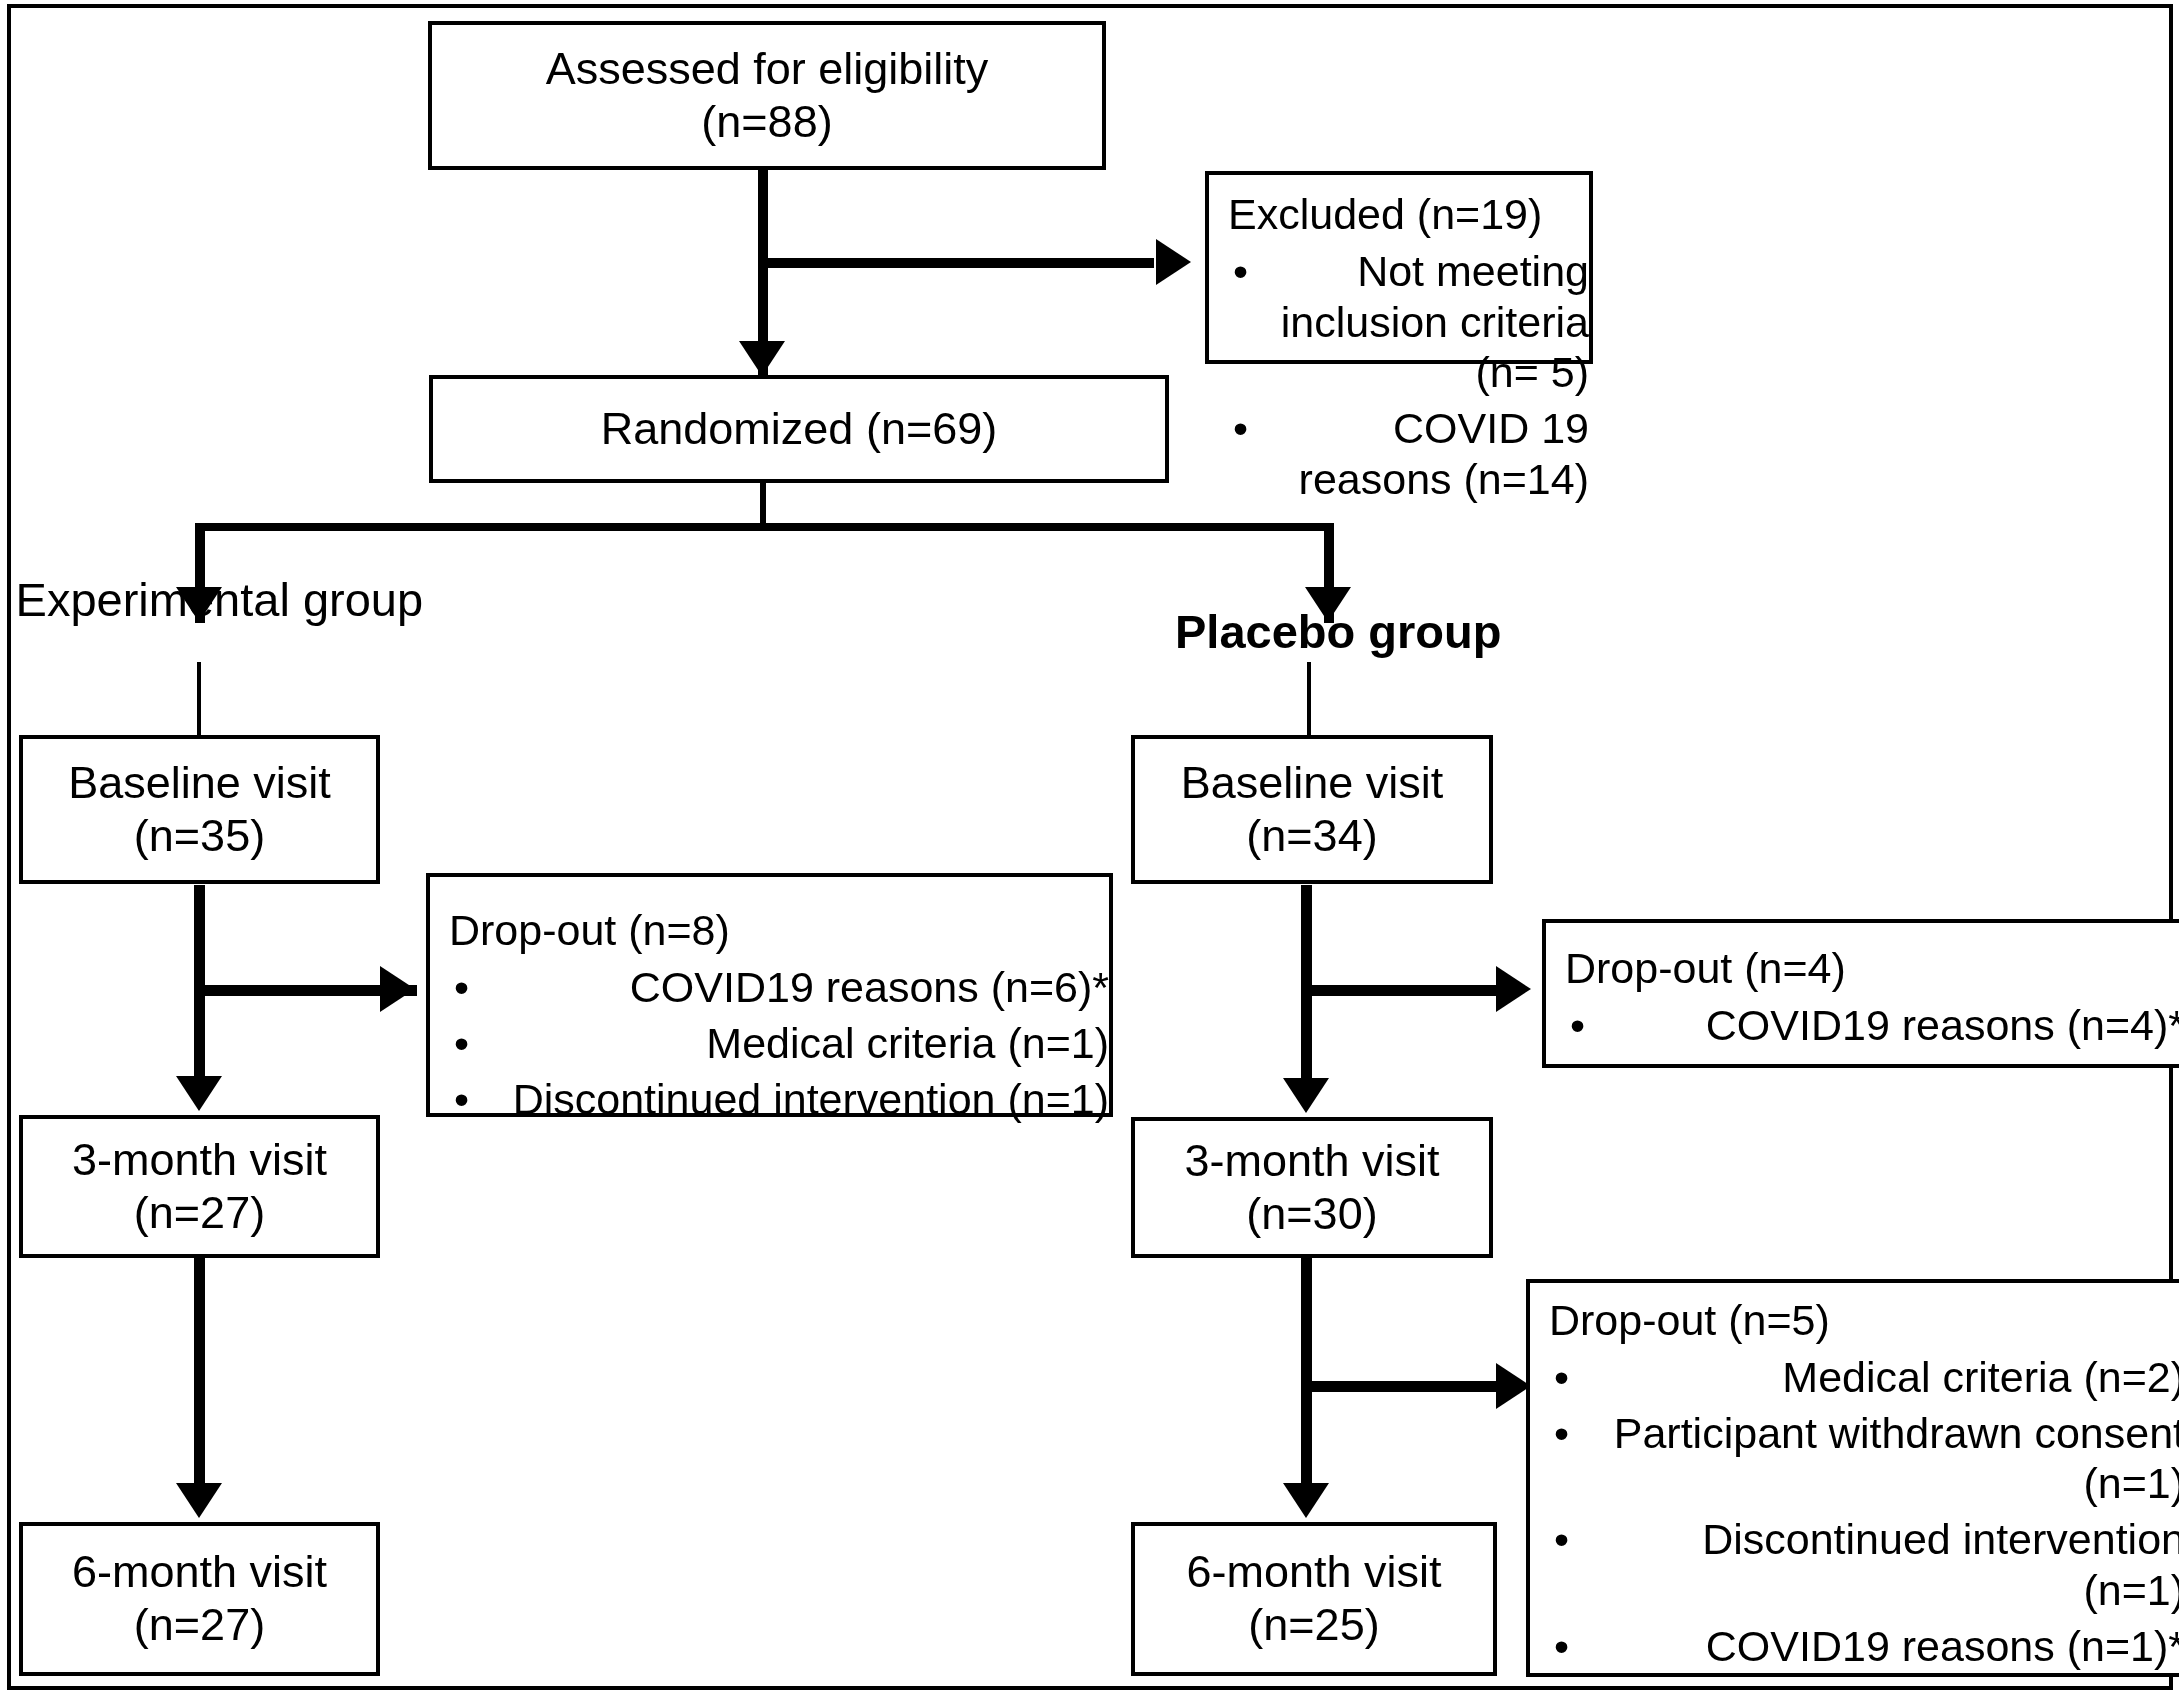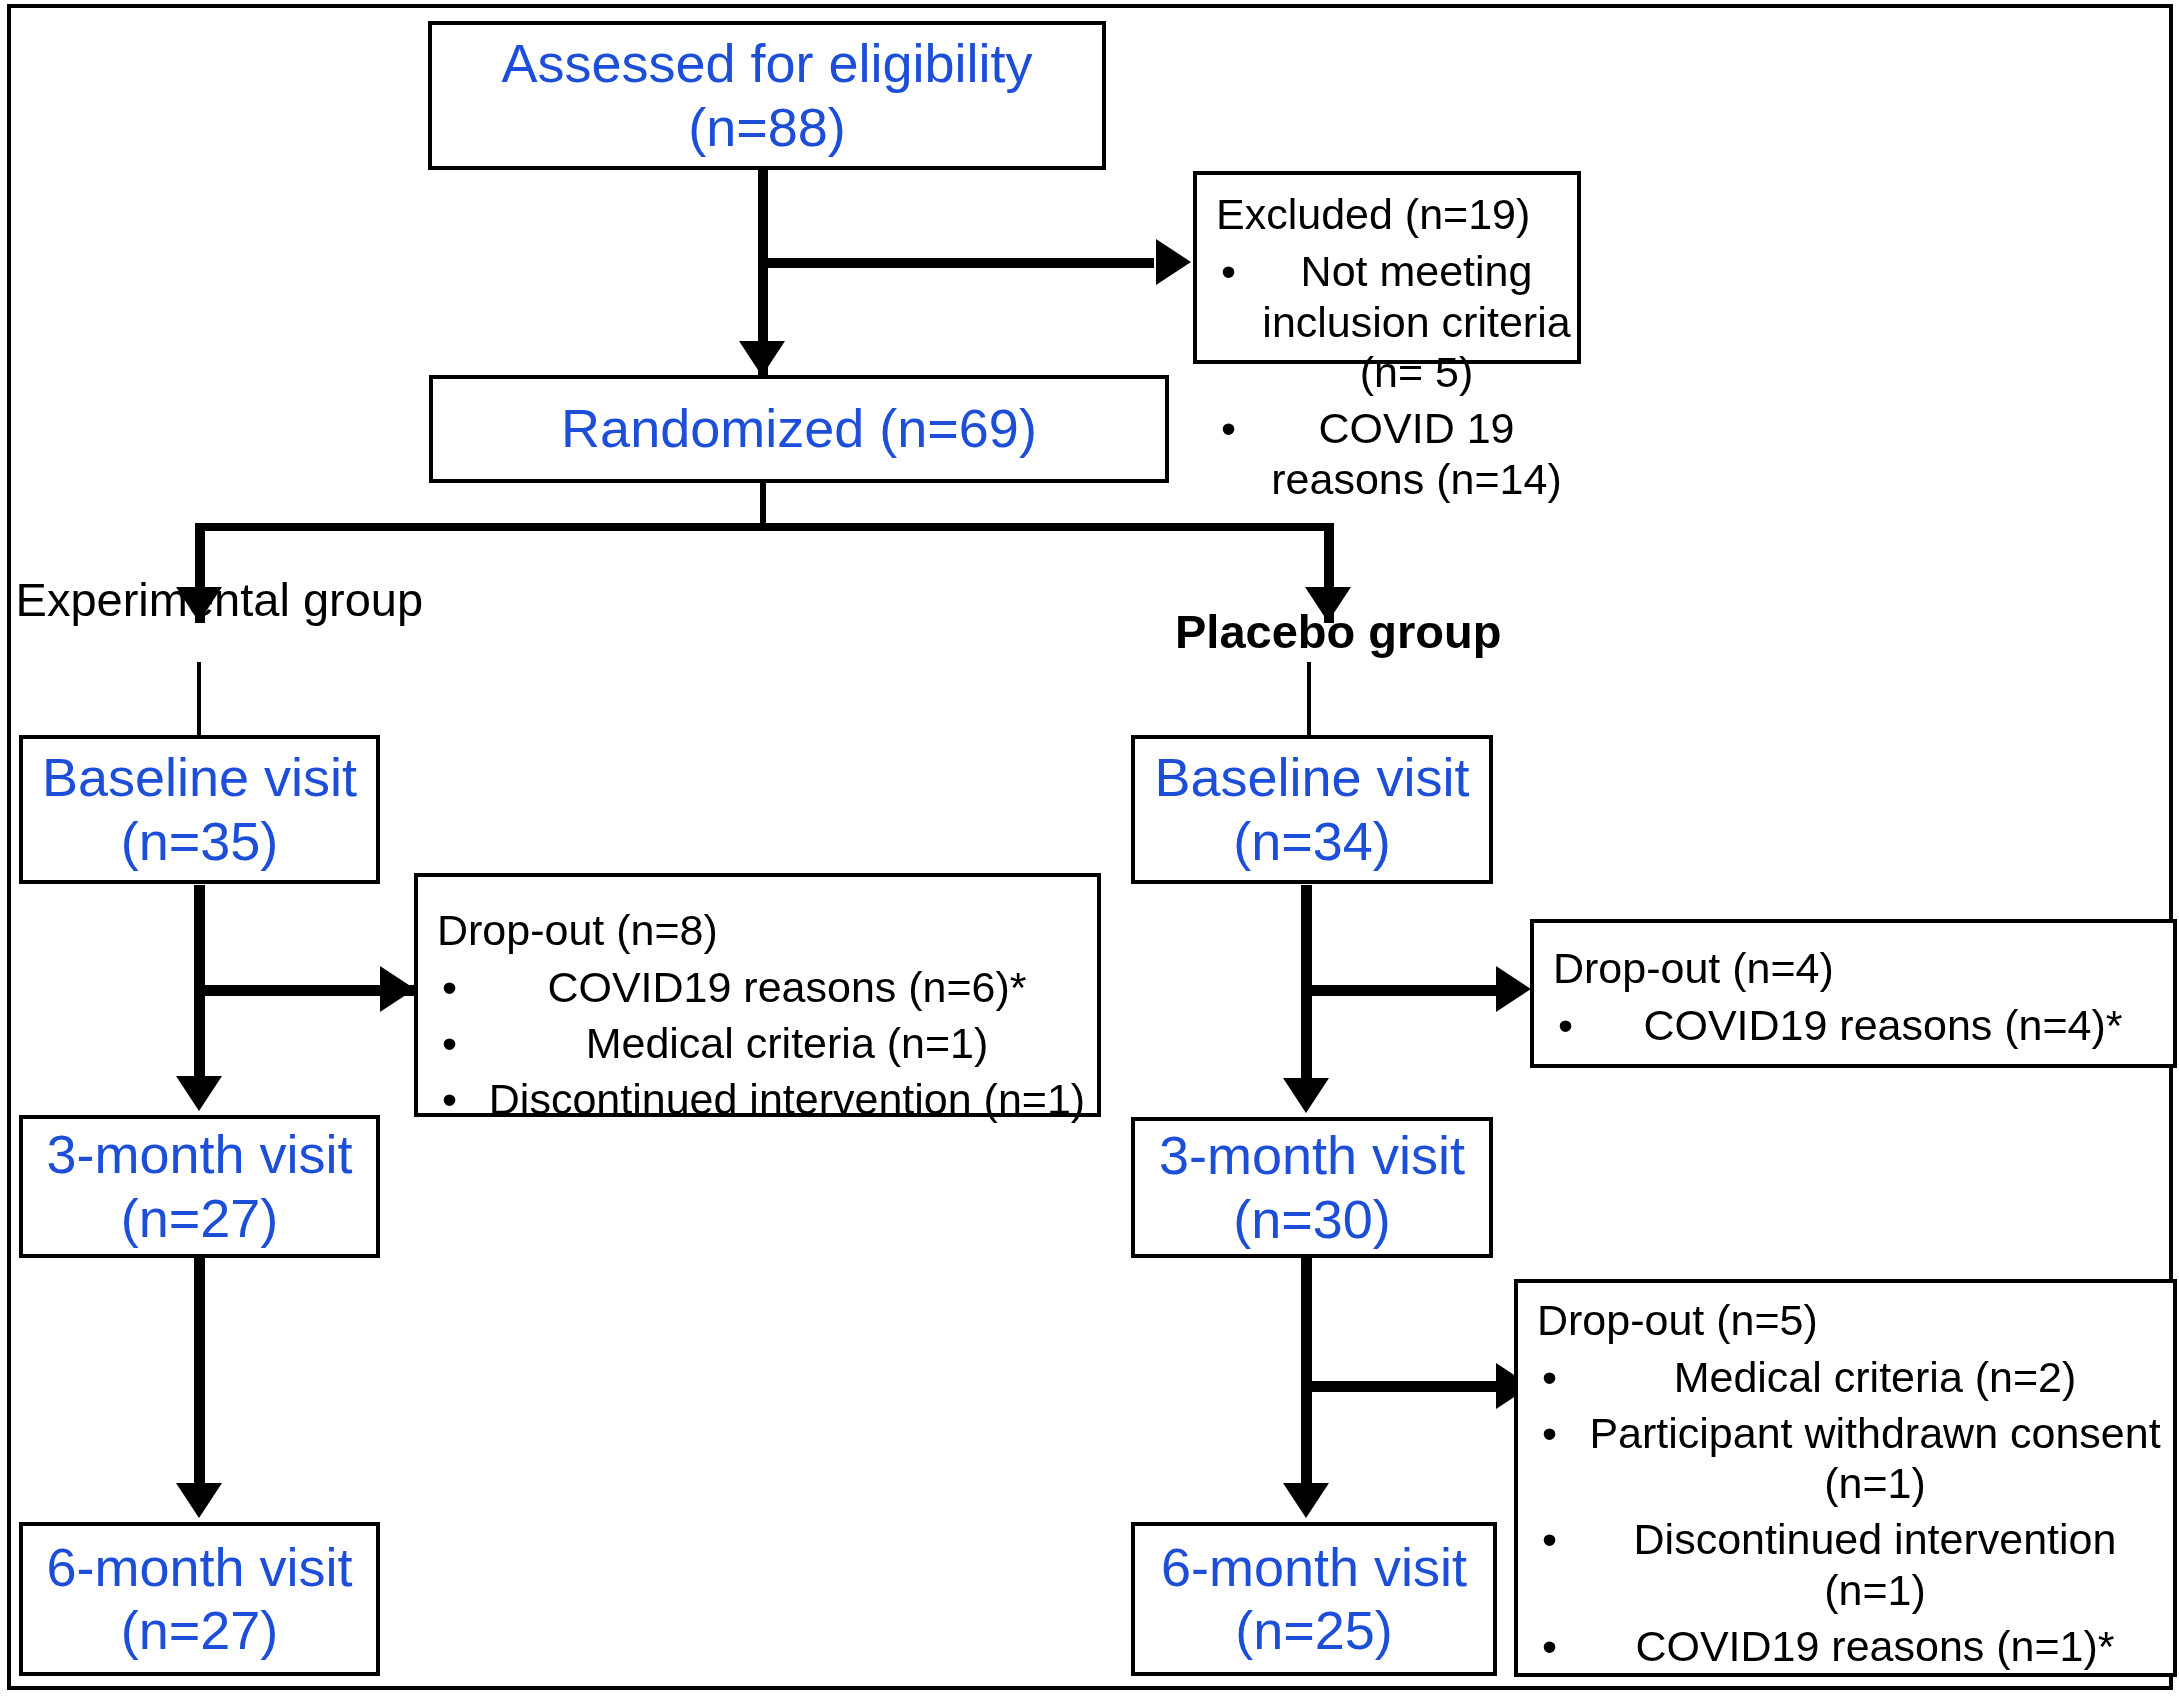--- a/index.html
+++ b/index.html
@@ -20,25 +20,25 @@
   .box{
     position:absolute;
     border:4.3px solid #000;
     background:#fff;
     box-sizing:border-box;
     display:flex;
     flex-direction:column;
     justify-content:center;
   }
   .box.center{align-items:center;text-align:center;}
-  .box.left{align-items:flex-start;text-align:center;justify-content:flex-start;}
+  .box.left{align-items:flex-start;text-align:right;justify-content:flex-start;margin-left:12px;}
   .ttl{
-    font-size:54px;
+    font-size:45px;
     line-height:1.17;
-    color:#1d4ed8;
+    color:#000000;
     white-space:nowrap;
   }
   .hdr{font-size:43px;line-height:1.2;color:#000;padding-left:19px;}
   ul.items{
     list-style:none;
     margin:0;padding:0;
     width:100%;
   }
   ul.items li{
     position:relative;

